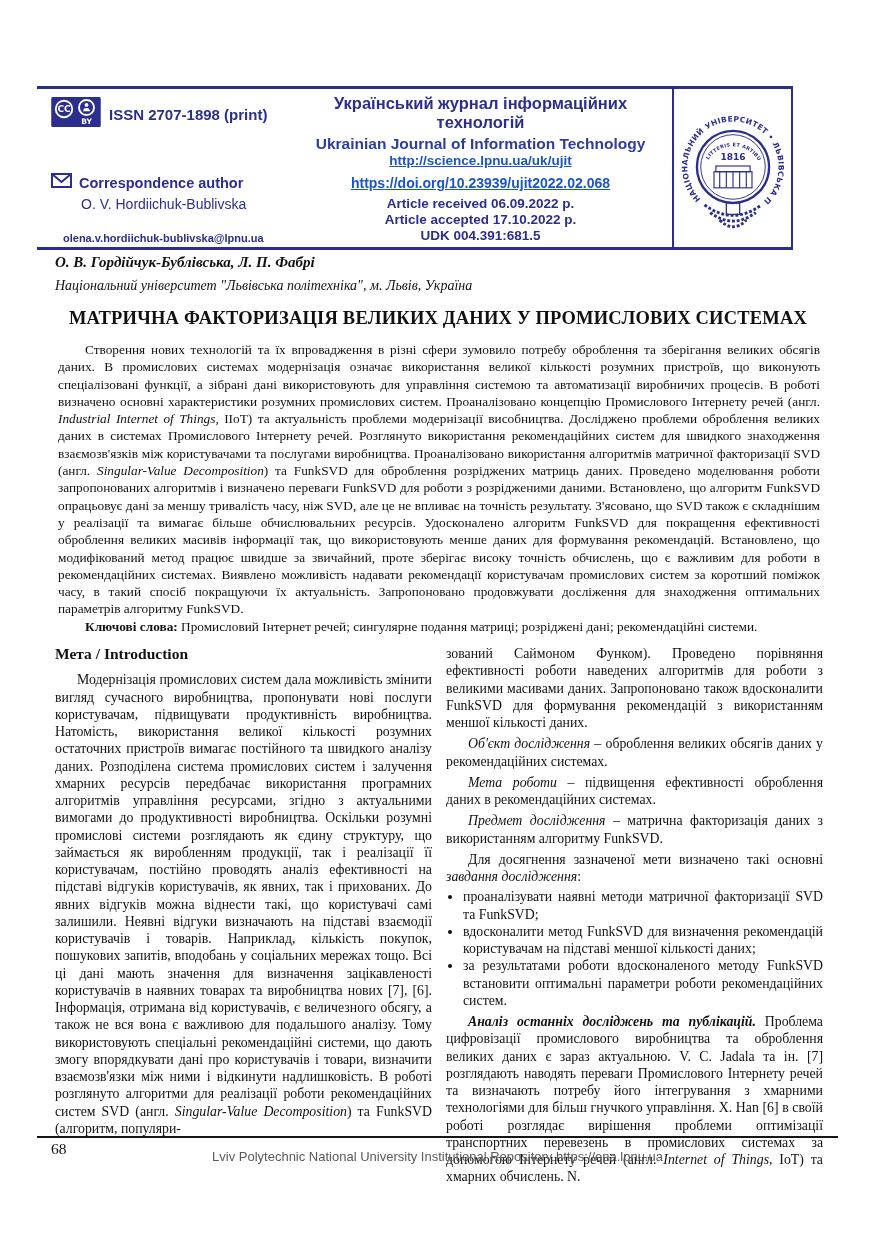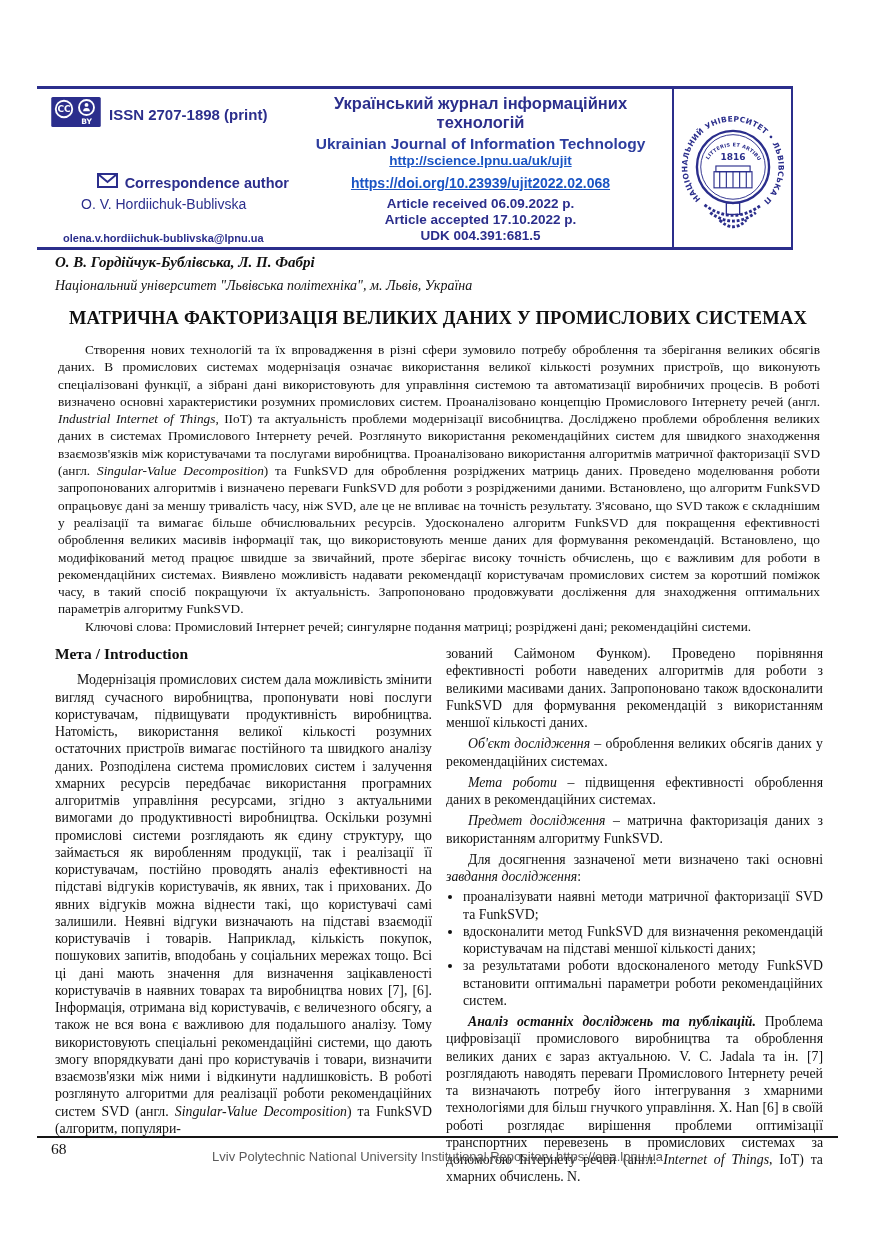--- a/index.html
+++ b/index.html
@@ -16,21 +16,21 @@
   }
   
   .header-box{
     position:absolute;left:37px;top:86px;width:756px;height:158px;
     border-top:3px solid var(--navy);border-bottom:3px solid var(--navy);
     display:flex;font-family:"Liberation Sans", sans-serif;
   }
   .hdr-left{width:252px;padding:8px 0 0 14px;box-sizing:border-box;}
   .issn-row{display:flex;align-items:center;gap:8px;}
   .issn-text{color:var(--navy);font-weight:bold;font-size:15px;white-space:nowrap;}
-  .corr-row{display:flex;align-items:center;gap:7px;margin-top:42px;justify-content:flex-end;}
+  .corr-row{display:flex;align-items:center;gap:7px;margin-top:42px;}
   .corr-label{color:var(--navy);font-weight:bold;font-size:14.5px;}
   .corr-name{color:var(--navy);font-weight:normal;font-size:14px;margin:4px 0 0 30px;}
   .corr-email{color:var(--navy);font-weight:bold;font-size:11px;margin:20px 0 0 12px;}
   .hdr-mid{flex:1;text-align:center;padding-top:5px;}
   .jt-uk{color:var(--navy);font-weight:bold;font-size:16.5px;}
   .jt-en{color:var(--en-blue);font-weight:bold;font-size:15.5px;margin-top:3px;}
   .jt-url{color:var(--blue);font-weight:bold;font-size:13.5px;text-decoration:underline;}
   .jt-doi{color:var(--blue);font-weight:bold;font-size:14px;text-decoration:underline;margin-top:7px;}
   .jt-meta{color:var(--navy);font-weight:bold;font-size:13.5px;margin-top:5px;}
   .jt-meta2{color:var(--navy);font-weight:bold;font-size:13.5px;margin-top:1px;}
@@ -47,21 +47,21 @@
     position:absolute;left:28px;top:308px;width:820px;text-align:center;
     font-weight:bold;font-size:18.5px;letter-spacing:.2px;
   }
   
   .abstract{
     position:absolute;left:58px;top:341px;width:762px;
     font-size:13.3px;line-height:17.3px;text-align:justify;
   }
   .abstract .para{text-indent:27px;margin:0;}
   .kw{margin-top:0;}
-  .kw b{font-weight:normal;}
+  .kw b{font-weight:bold;}
   .it{font-style:italic;}
   
   .columns{position:absolute;left:55px;top:645px;width:768px;display:flex;gap:14px;}
   .col{width:377px;text-align:justify;font-size:13.8px;line-height:17.25px;}
   .intro-h{font-weight:bold;font-size:15.5px;margin:0 0 9px 0;text-align:left;}
   .col p{margin:0;text-indent:22px;}
   .col p.noindent{text-indent:0;}
   .col p.gap{margin-top:4px;}
   ul.tasks{margin:3px 0 0 0;padding-left:17px;}
   ul.tasks li{margin:0;}

